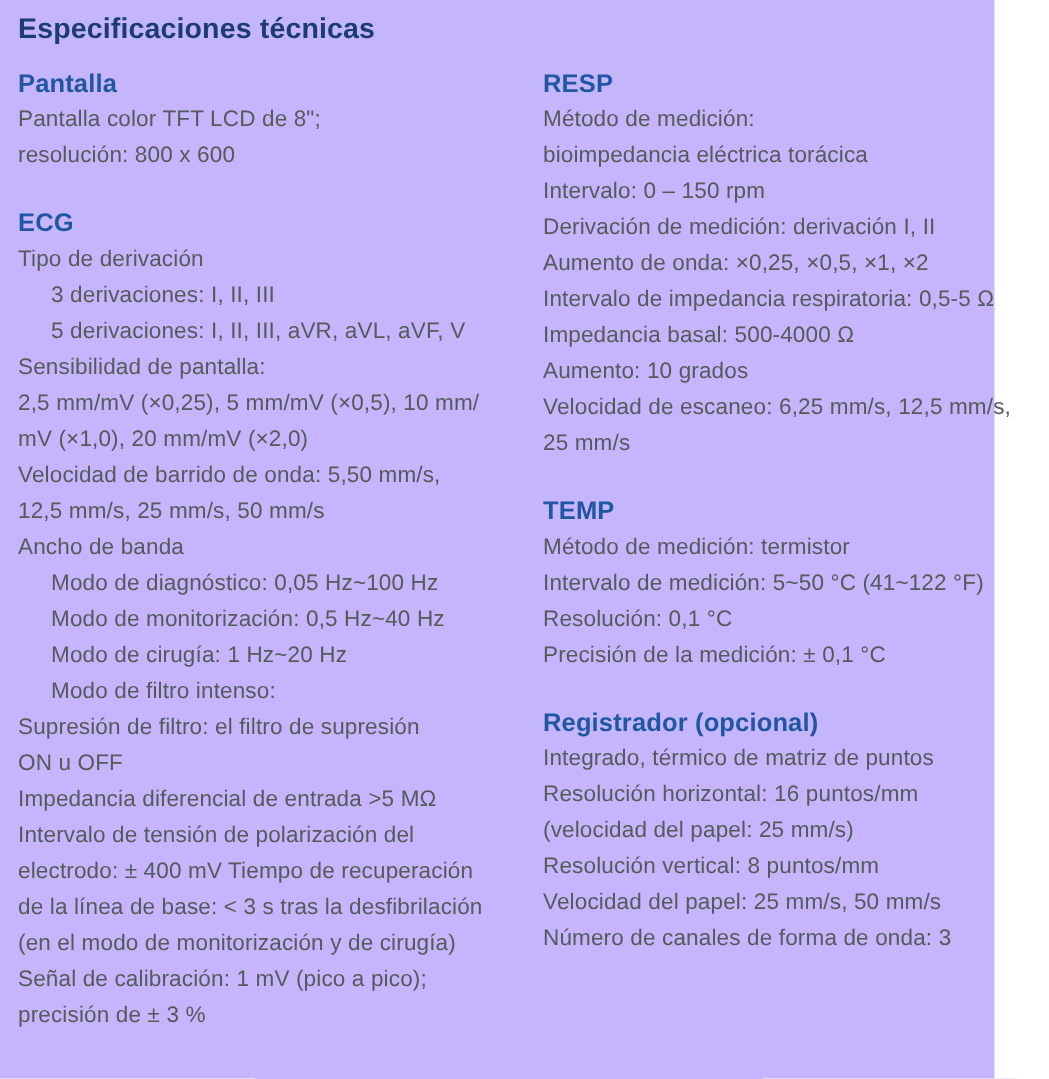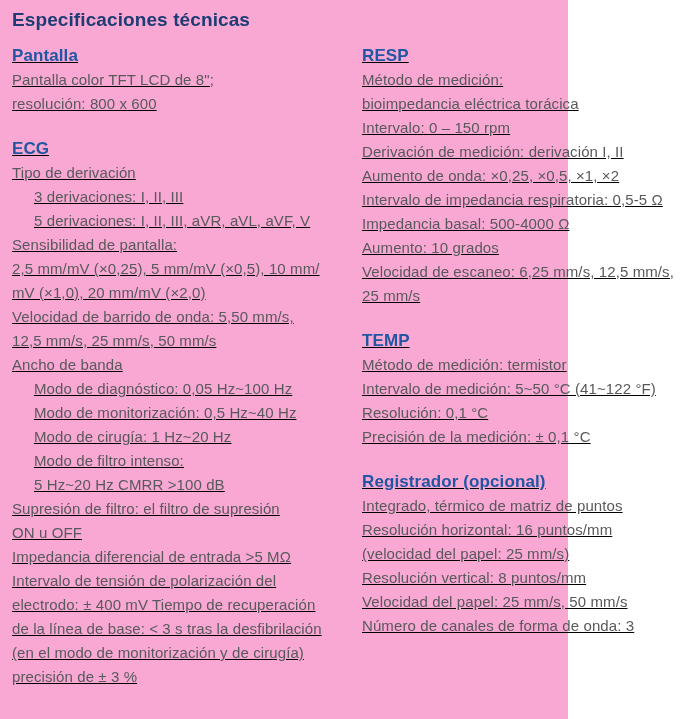--- a/index.html
+++ b/index.html
@@ -8,24 +8,24 @@
     background: #ffffff;
   }
   body {
     width: 699px;
     height: 719px;
     overflow: hidden;
     font-family: "Liberation Sans", "DejaVu Sans", sans-serif;
   }
   .page {
     box-sizing: border-box;
-    width: 568px;
+    width: 663px;
     height: 719px;
     padding: 9px 0 0 12px;
-    background: #f9a8d4;
+    background: #c4b5fd;
   }
   .title {
     margin: 0 0 14px 0;
     font-size: 19px;
     font-weight: bold;
     letter-spacing: 0.1px;
     color: #1d3c74;
     line-height: 21px;
   }
   .columns {
@@ -37,21 +37,20 @@
   }
   .col-left {
     width: 350px;
     flex: 0 0 350px;
   }
   .col-right {
     flex: 1 1 auto;
   }
   .spec-section {
     margin: 0 0 0 0;
-    text-decoration: underline;
   }
   .spec-section + .spec-section {
     margin-top: 21px;
   }
   .heading {
     margin: 0;
     font-size: 17px;
     font-weight: bold;
     letter-spacing: 0.1px;
     color: #2156a3;
@@ -88,28 +87,28 @@
           <div class="line">Sensibilidad de pantalla:</div>
           <div class="line">2,5 mm/mV (×0,25), 5 mm/mV (×0,5), 10 mm/</div>
           <div class="line">mV (×1,0), 20 mm/mV (×2,0)</div>
           <div class="line">Velocidad de barrido de onda: 5,50 mm/s,</div>
           <div class="line">12,5 mm/s, 25 mm/s, 50 mm/s</div>
           <div class="line">Ancho de banda</div>
           <div class="line indent">Modo de diagnóstico: 0,05 Hz~100 Hz</div>
           <div class="line indent">Modo de monitorización: 0,5 Hz~40 Hz</div>
           <div class="line indent">Modo de cirugía: 1 Hz~20 Hz</div>
           <div class="line indent">Modo de filtro intenso:</div>
-          <div class="line indent">5 Hz~20 Hz CMRR &gt;100 dB</div>
           <div class="line">Supresión de filtro: el filtro de supresión</div>
           <div class="line">ON u OFF</div>
           <div class="line">Impedancia diferencial de entrada &gt;5 MΩ</div>
           <div class="line">Intervalo de tensión de polarización del</div>
           <div class="line">electrodo: ± 400 mV Tiempo de recuperación</div>
           <div class="line">de la línea de base: &lt; 3 s tras la desfibrilación</div>
           <div class="line">(en el modo de monitorización y de cirugía)</div>
+          <div class="line">Señal de calibración: 1 mV (pico a pico);</div>
           <div class="line">precisión de ± 3 %</div>
         </section>
       </div>
     <div class="col col-right">
         <section class="spec-section">
           <h2 class="heading">RESP</h2>
           <div class="line">Método de medición:</div>
           <div class="line">bioimpedancia eléctrica torácica</div>
           <div class="line">Intervalo: 0 – 150 rpm</div>
           <div class="line">Derivación de medición: derivación I, II</div>

